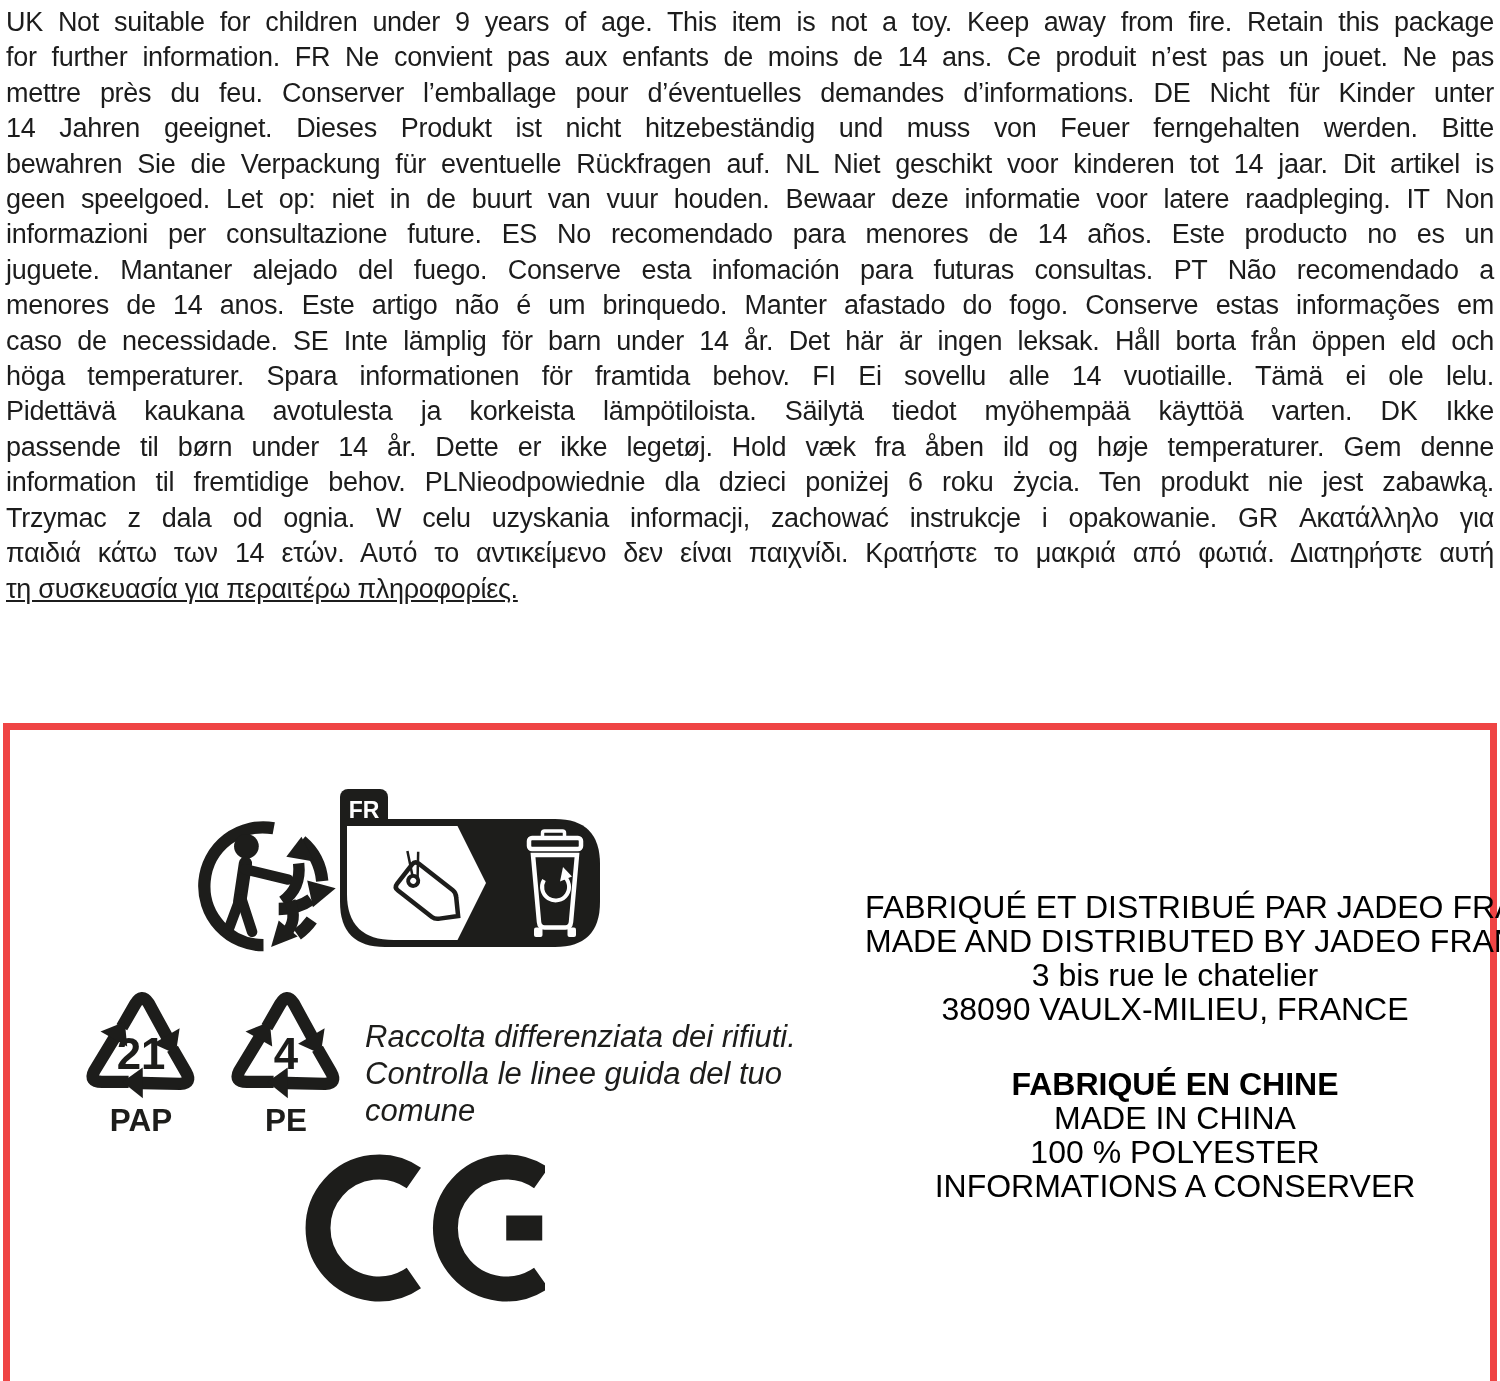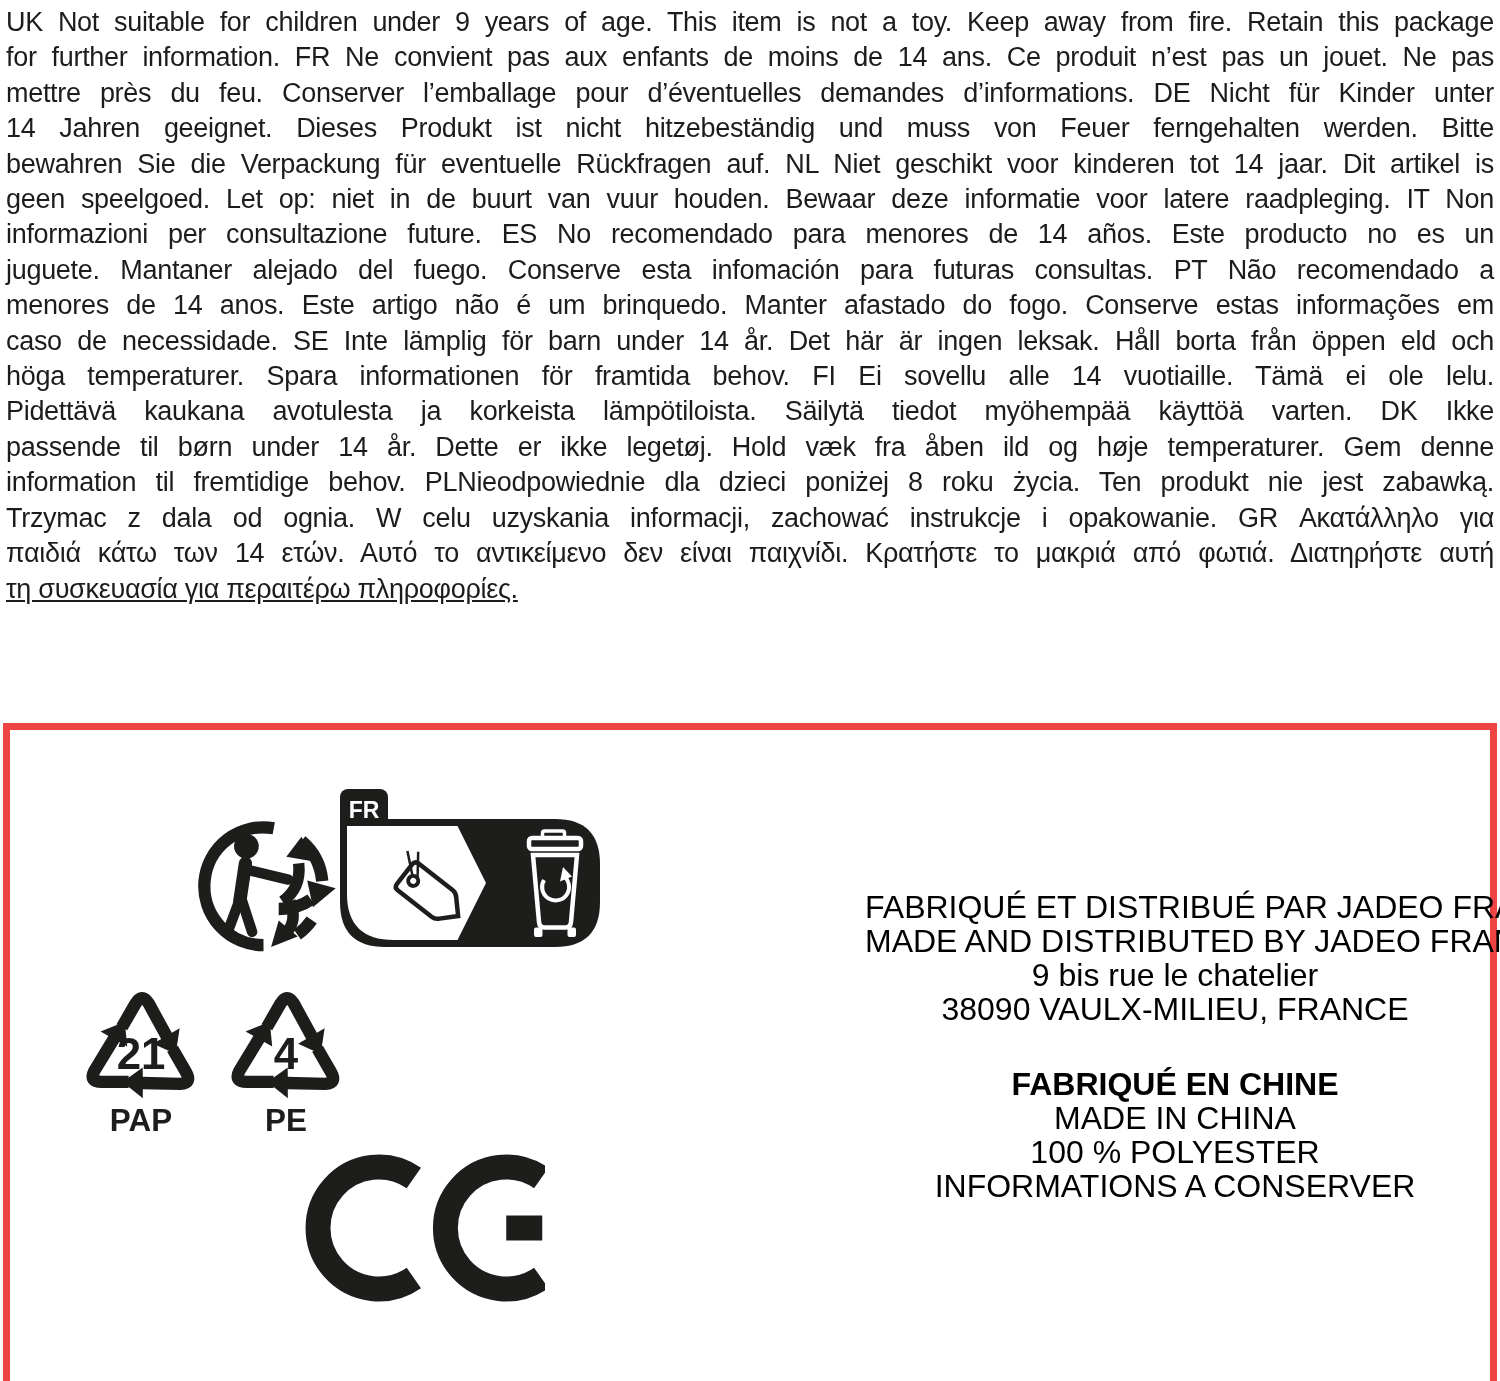--- a/index.html
+++ b/index.html
@@ -49,21 +49,21 @@
     <div class="warn-line">14 Jahren geeignet. Dieses Produkt ist nicht hitzebeständig und muss von Feuer ferngehalten werden. Bitte</div>
     <div class="warn-line">bewahren Sie die Verpackung für eventuelle Rückfragen auf. NL Niet geschikt voor kinderen tot 14 jaar. Dit artikel is</div>
     <div class="warn-line">geen speelgoed. Let op: niet in de buurt van vuur houden. Bewaar deze informatie voor latere raadpleging. IT Non</div>
     <div class="warn-line">informazioni per consultazione future. ES No recomendado para menores de 14 años. Este producto no es un</div>
     <div class="warn-line">juguete. Mantaner alejado del fuego. Conserve esta infomación para futuras consultas. PT Não recomendado a</div>
     <div class="warn-line">menores de 14 anos. Este artigo não é um brinquedo. Manter afastado do fogo. Conserve estas informações em</div>
     <div class="warn-line">caso de necessidade. SE Inte lämplig för barn under 14 år. Det här är ingen leksak. Håll borta från öppen eld och</div>
     <div class="warn-line">höga temperaturer. Spara informationen för framtida behov. FI Ei sovellu alle 14 vuotiaille. Tämä ei ole lelu.</div>
     <div class="warn-line">Pidettävä kaukana avotulesta ja korkeista lämpötiloista. Säilytä tiedot myöhempää käyttöä varten. DK Ikke</div>
     <div class="warn-line">passende til børn under 14 år. Dette er ikke legetøj. Hold væk fra åben ild og høje temperaturer. Gem denne</div>
-    <div class="warn-line">information til fremtidige behov. PLNieodpowiednie dla dzieci poniżej 8 roku życia. Ten produkt nie jest zabawką.</div>
+    <div class="warn-line">information til fremtidige behov. PLNieodpowiednie dla dzieci poniżej 6 roku życia. Ten produkt nie jest zabawką.</div>
     <div class="warn-line">Trzymac z dala od ognia. W celu uzyskania informacji, zachować instrukcje i opakowanie. GR Ακατάλληλο για</div>
     <div class="warn-line">παιδιά κάτω των 14 ετών. Αυτό το αντικείμενο δεν είναι παιχνίδι. Κρατήστε το μακριά από φωτιά. Διατηρήστε αυτή</div>
     <div class="warn-line last">τη συσκευασία για περαιτέρω πληροφορίες.</div>
   </div>
 
   <div class="box">
 
     <svg class="triman" viewBox="0 0 160 165" xmlns="http://www.w3.org/2000/svg">
       <g fill="none" stroke="#1d1d1b" stroke-width="13">
         <path d="M131.8,72.6 A62,62 0 0 0 109.9,30.5"></path>
@@ -135,34 +135,38 @@
       </g>
       <g class="ink">
         <polygon points="48,45 50.5,71 22.5,55"></polygon>
         <polygon points="48,45 50.5,71 22.5,55" transform="rotate(120 65 77.3)"></polygon>
         <polygon points="48,45 50.5,71 22.5,55" transform="rotate(240 65 77.3)"></polygon>
       </g>
       <text x="65" y="94" font-size="46" font-weight="bold" fill="#1d1d1b" text-anchor="middle">4</text>
       <text x="65" y="160" font-size="33" font-weight="bold" fill="#1d1d1b" text-anchor="middle">PE</text>
     </svg>
 
+    <div class="sorting-note">
+      <div>Raccolta differenziata dei rifiuti.</div>
+      <div>Controlla le linee guida del tuo comune</div>
+    </div>
 
     <svg class="ce" viewBox="0 0 260 170" xmlns="http://www.w3.org/2000/svg">
       <title>CE</title>
       <g fill="none" stroke="#1d1d1b" stroke-width="27">
         <path d="M117.9,30.9 A66,66 0 1 0 117.9,139.1"></path>
         <path d="M255.9,30.9 A66,66 0 1 0 255.9,139.1"></path>
         <path d="M218,85 H257"></path>
       </g>
     </svg>
 
     <div class="addr-block addr-manufacturer">
       <div class="addr-line">FABRIQUÉ ET DISTRIBUÉ PAR JADEO FRANCE</div>
       <div class="addr-line">MADE AND DISTRIBUTED BY JADEO FRANCE</div>
-      <div class="addr-line">9 bis rue le chatelier</div>
+      <div class="addr-line">3 bis rue le chatelier</div>
       <div class="addr-line">38090 VAULX-MILIEU, FRANCE</div>
     </div>
 
     <div class="addr-block addr-origin">
       <div class="addr-line bold-line">FABRIQUÉ EN CHINE</div>
       <div class="addr-line">MADE IN CHINA</div>
       <div class="addr-line">100 % POLYESTER</div>
       <div class="addr-line">INFORMATIONS A CONSERVER</div>
     </div>
 

